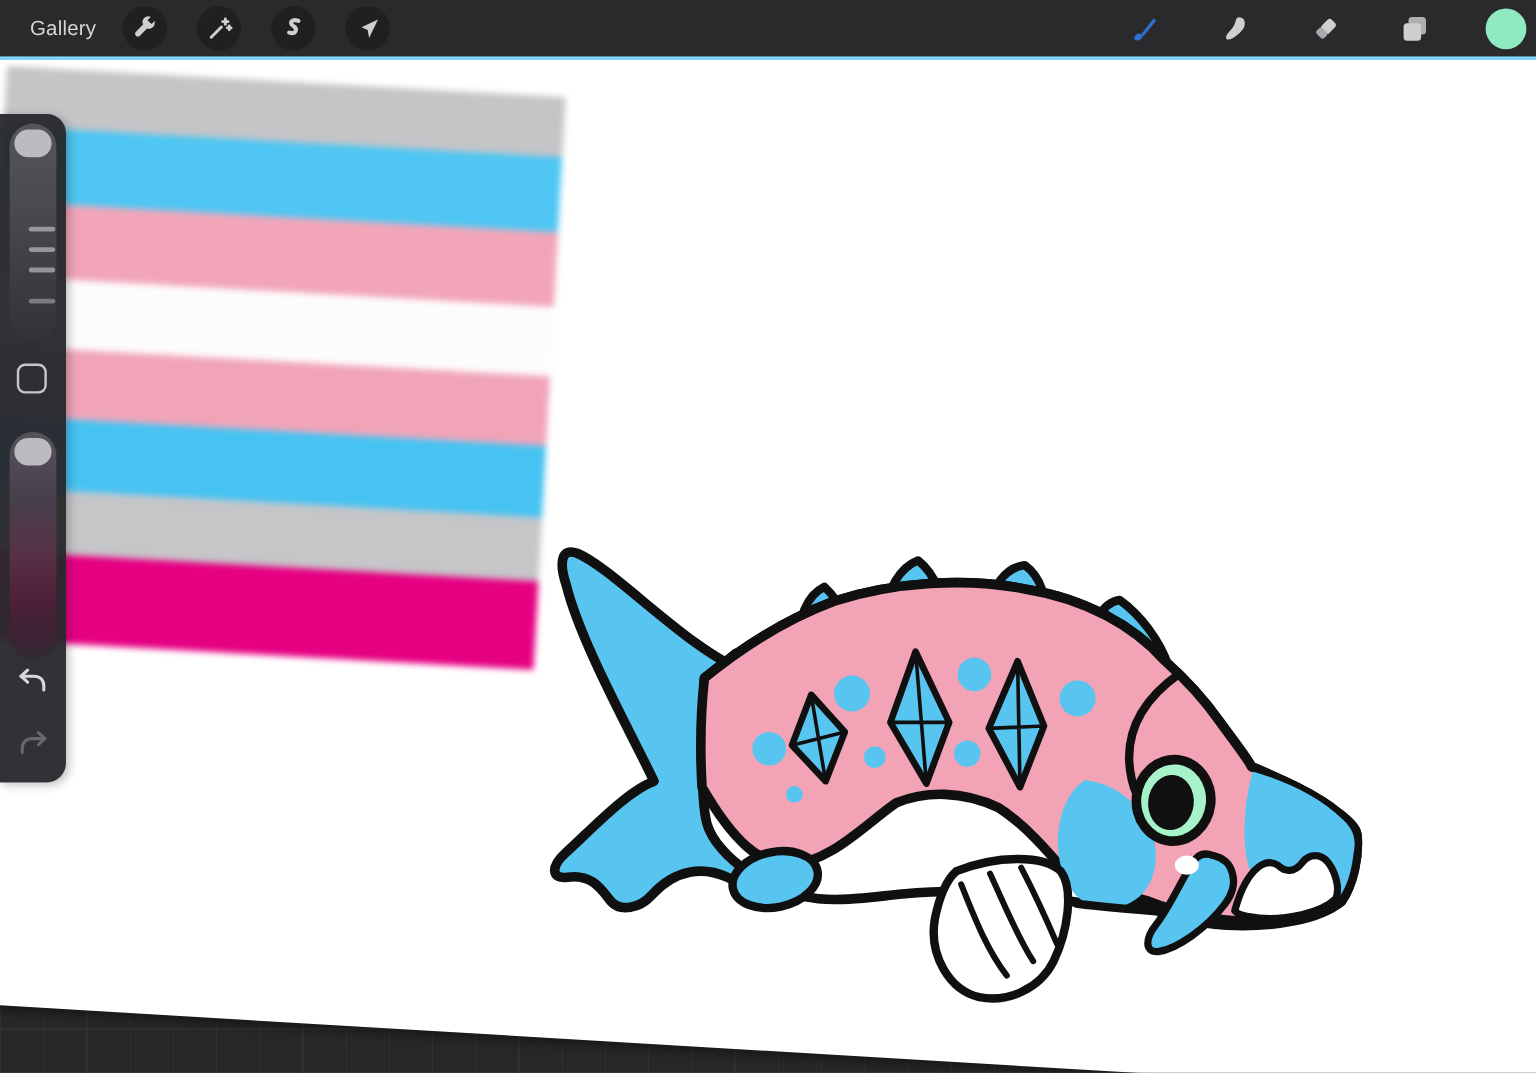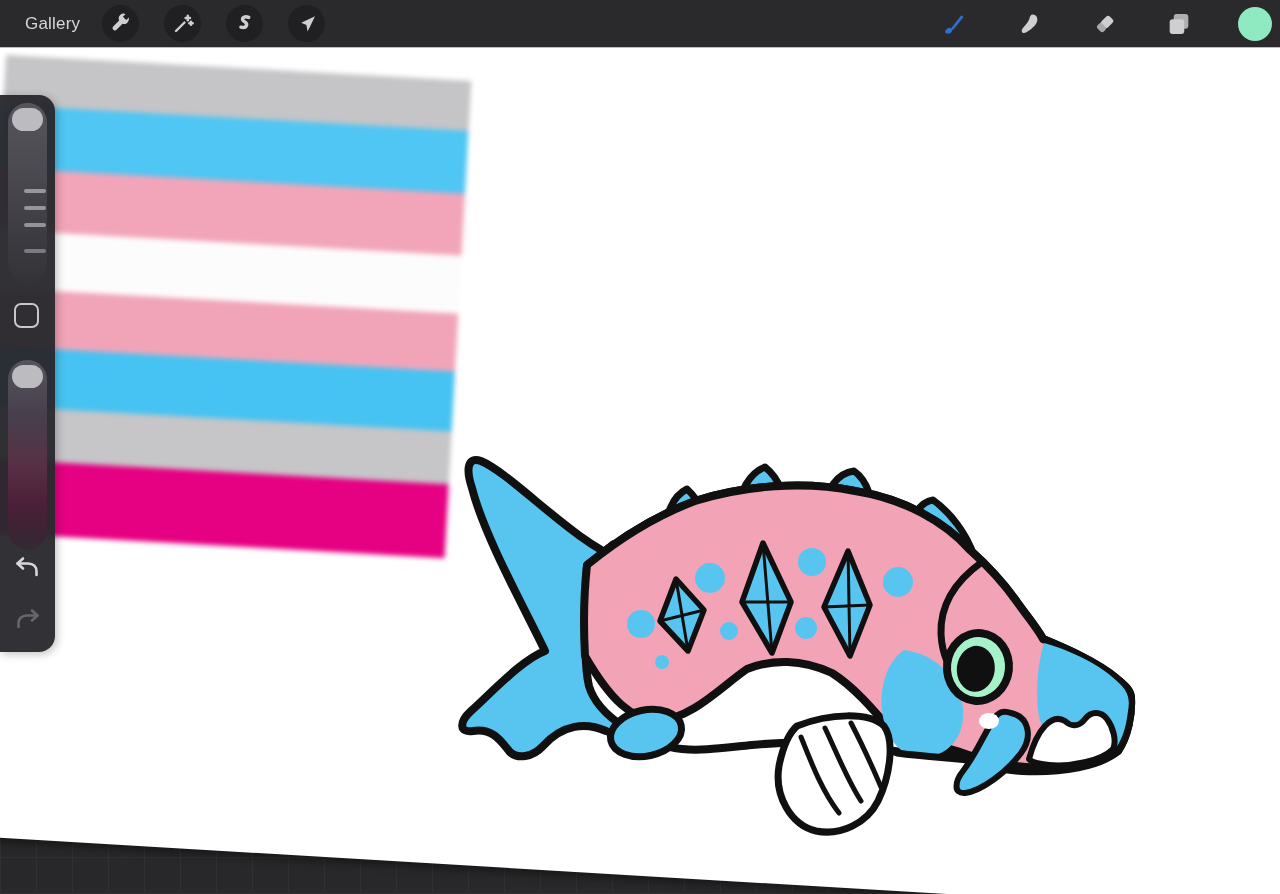--- a/index.html
+++ b/index.html
@@ -31,21 +31,21 @@
   .f-blue{fill:var(--fish-blue,#58c5f0);}
   .f-pink{fill:var(--fish-pink,#f2a3b6);}
   .f-white{fill:#ffffff;}
   .o{stroke:var(--fish-outline,#101010);stroke-linejoin:round;stroke-linecap:round;}
   .noline{stroke:none;}
   .linonly{fill:none;stroke:var(--fish-outline,#101010);stroke-linecap:round;}
   
   .toolbar{
     position:absolute;left:0;top:0;width:1280px;height:47px;
     background:var(--toolbar-bg,#2a2a2c);z-index:10;
-    border-bottom:1px solid #7dd3fc;
+    border-bottom:3px solid #7dd3fc;
   }
   .gallery{
     position:absolute;left:25px;top:0;height:47px;display:flex;align-items:center;
     color:#d6d6d8;font-size:17px;letter-spacing:.2px;
   }
   .circ-btn{
     position:absolute;top:5px;width:37px;height:37px;border-radius:50%;
     background:var(--icon-circle,#202022);
     display:flex;align-items:center;justify-content:center;
   }

